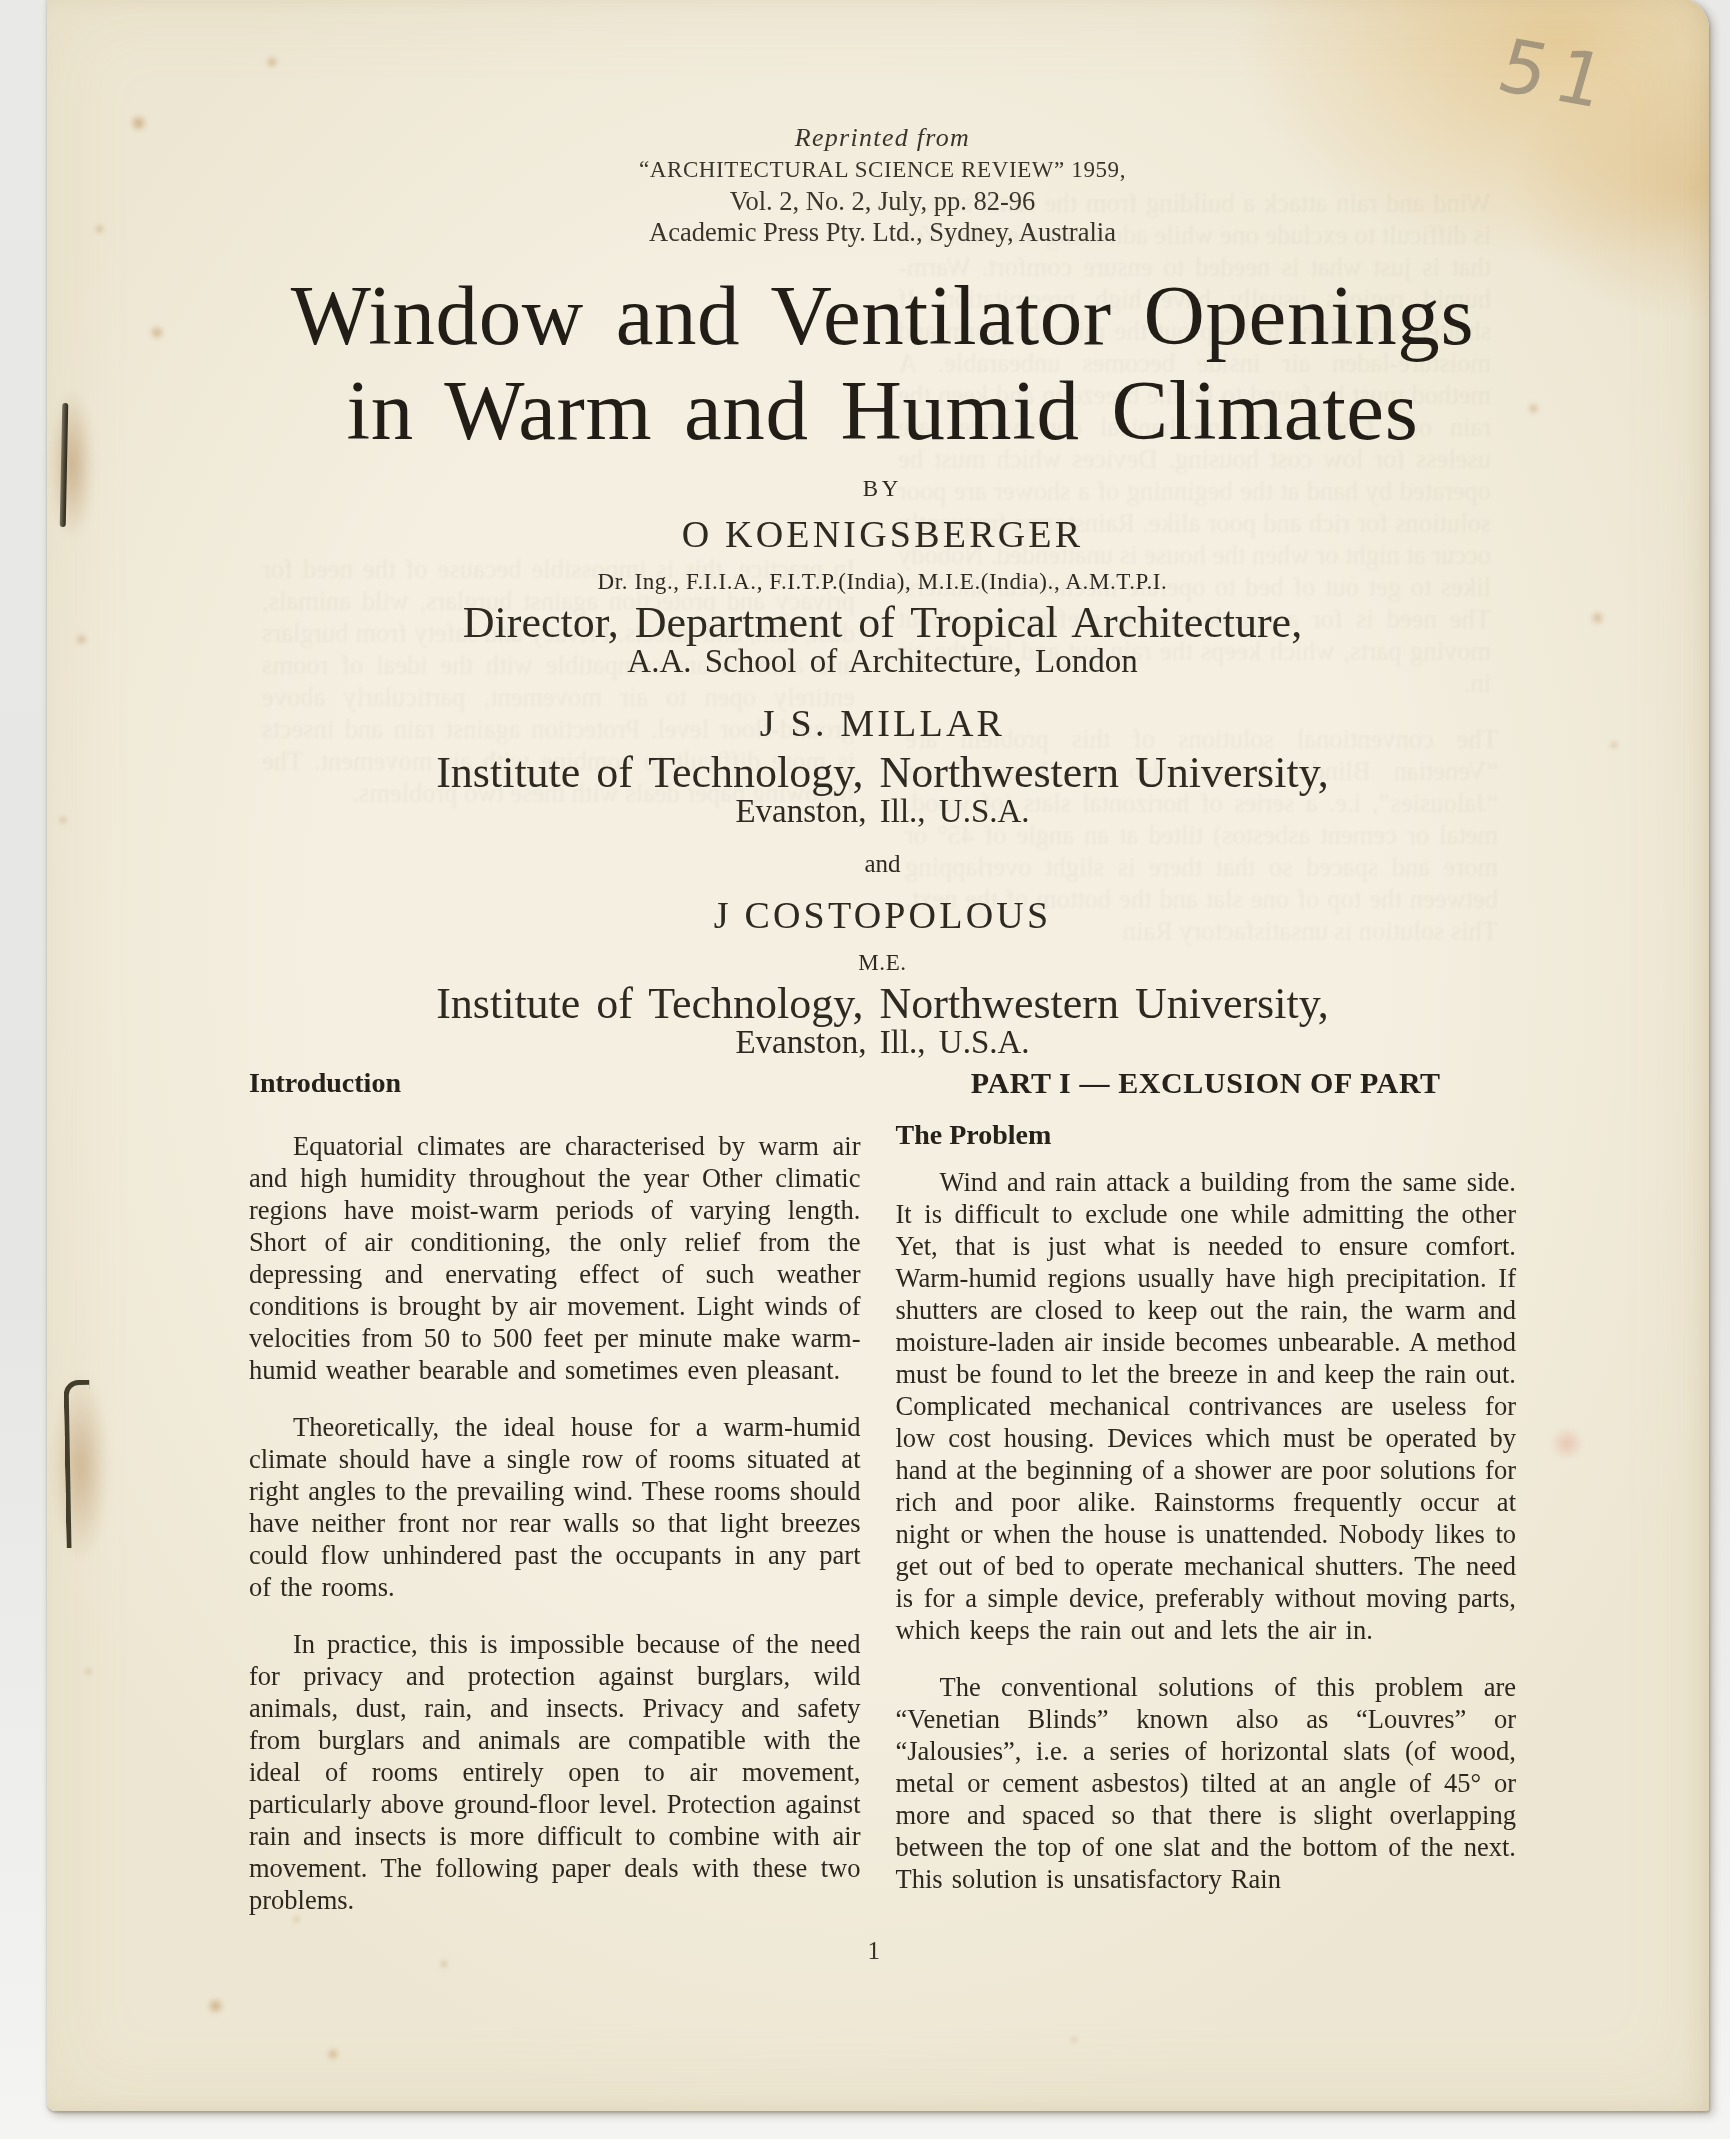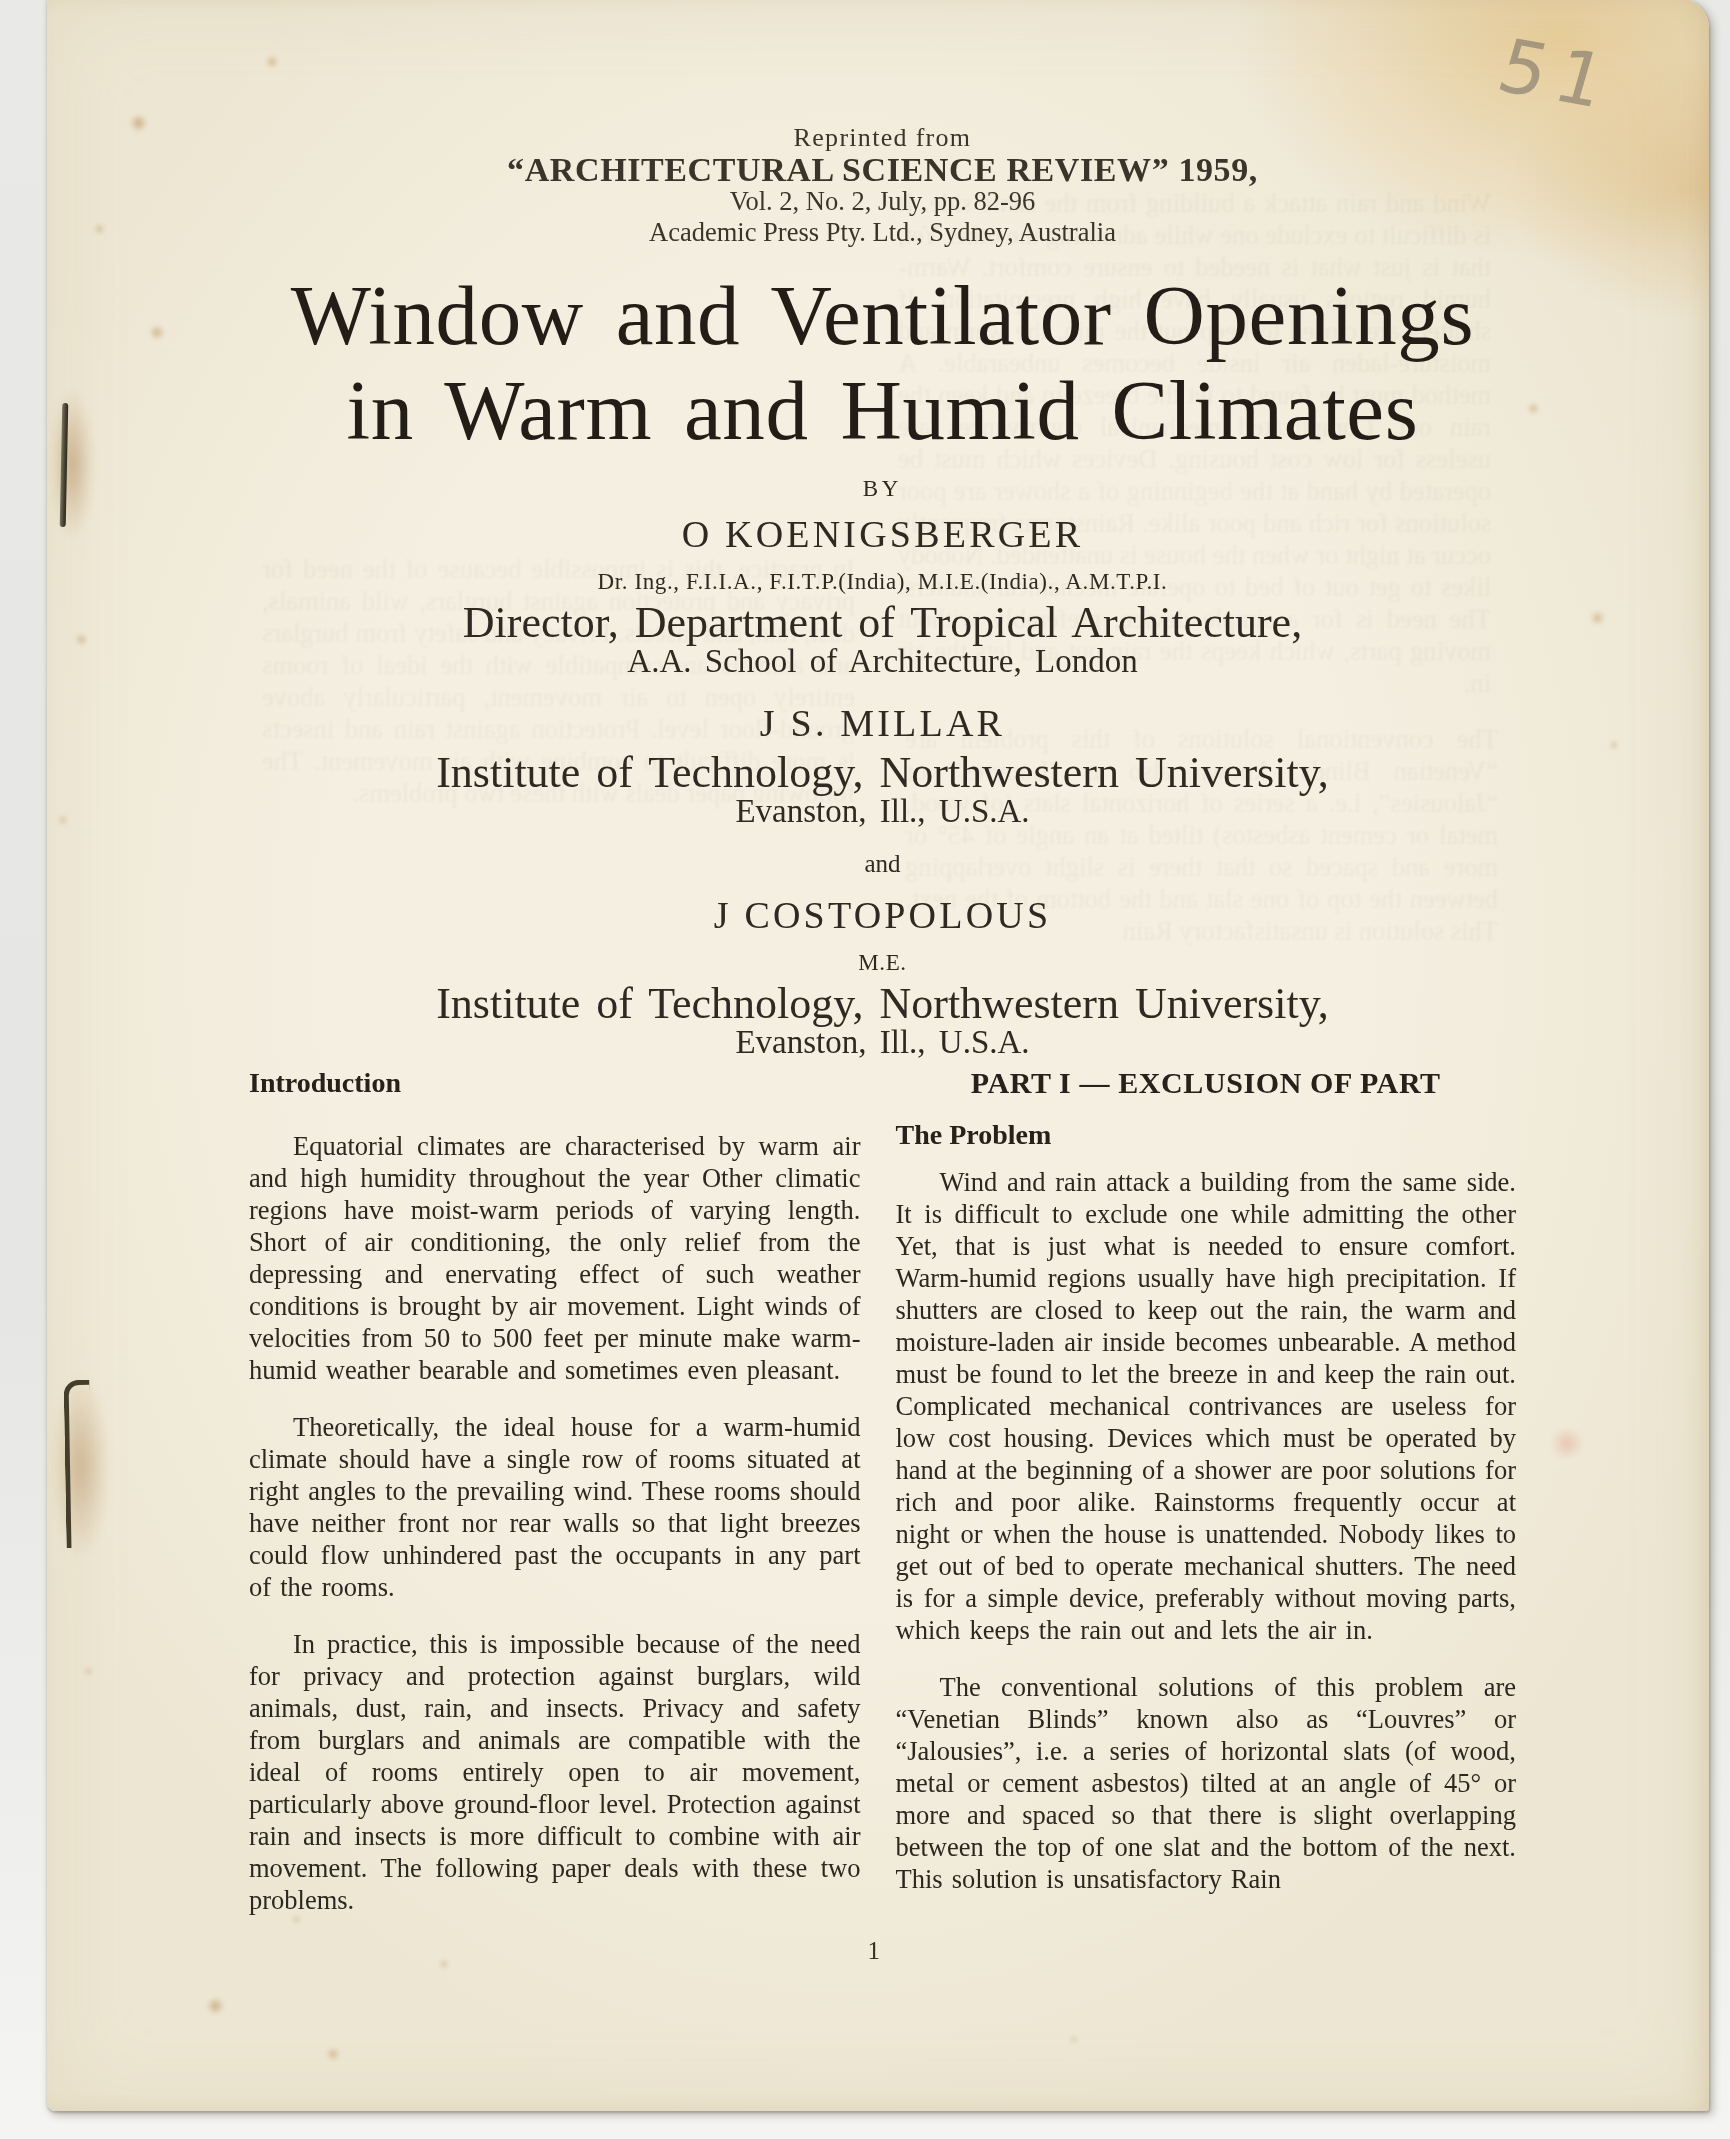--- a/index.html
+++ b/index.html
@@ -35,22 +35,22 @@
     font-size:74px;color:rgba(112,106,96,0.55);
     transform:rotate(10deg) skewX(-6deg);letter-spacing:10px;
   }
   .content{position:absolute;left:202px;top:0;width:1267px;height:2113px;}
   .ghost{
     position:absolute;opacity:0.05;color:#4d4a3c;filter:blur(1.3px);
     transform:scaleX(-1);font-size:26.5px;line-height:32px;text-align:justify;
     pointer-events:none;
   }
   .masthead{position:absolute;top:124px;left:0;width:100%;text-align:center;color:#3a342a;}
-  .masthead .rf{font-size:26px;line-height:31.5px;letter-spacing:1.3px;}
-  .masthead .jl{font-size:34px;line-height:33px;letter-spacing:0.6px;font-weight:bold;}
+  .masthead .rf{font-style:italic;font-size:26px;line-height:31.5px;letter-spacing:1.3px;}
+  .masthead .jl{font-size:23px;line-height:33px;letter-spacing:0.6px;}
   .masthead .vl,.masthead .pl{font-size:26.5px;line-height:31px;}
   .title{
     position:absolute;top:270px;left:0;width:100%;text-align:center;
     font-size:85px;line-height:95px;color:#221e17;
     word-spacing:10px;letter-spacing:0.6px;font-weight:normal;margin:0;
   }
   .authors{position:absolute;top:478px;left:0;width:100%;text-align:center;color:#2e2921;}
   .by{font-size:23px;line-height:25px;letter-spacing:3.8px;}
   .aname{font-size:38px;line-height:42px;letter-spacing:3.2px;margin-top:12.6px;}
   .acred{font-size:23px;line-height:25px;margin-top:14px;letter-spacing:0.6px;}

